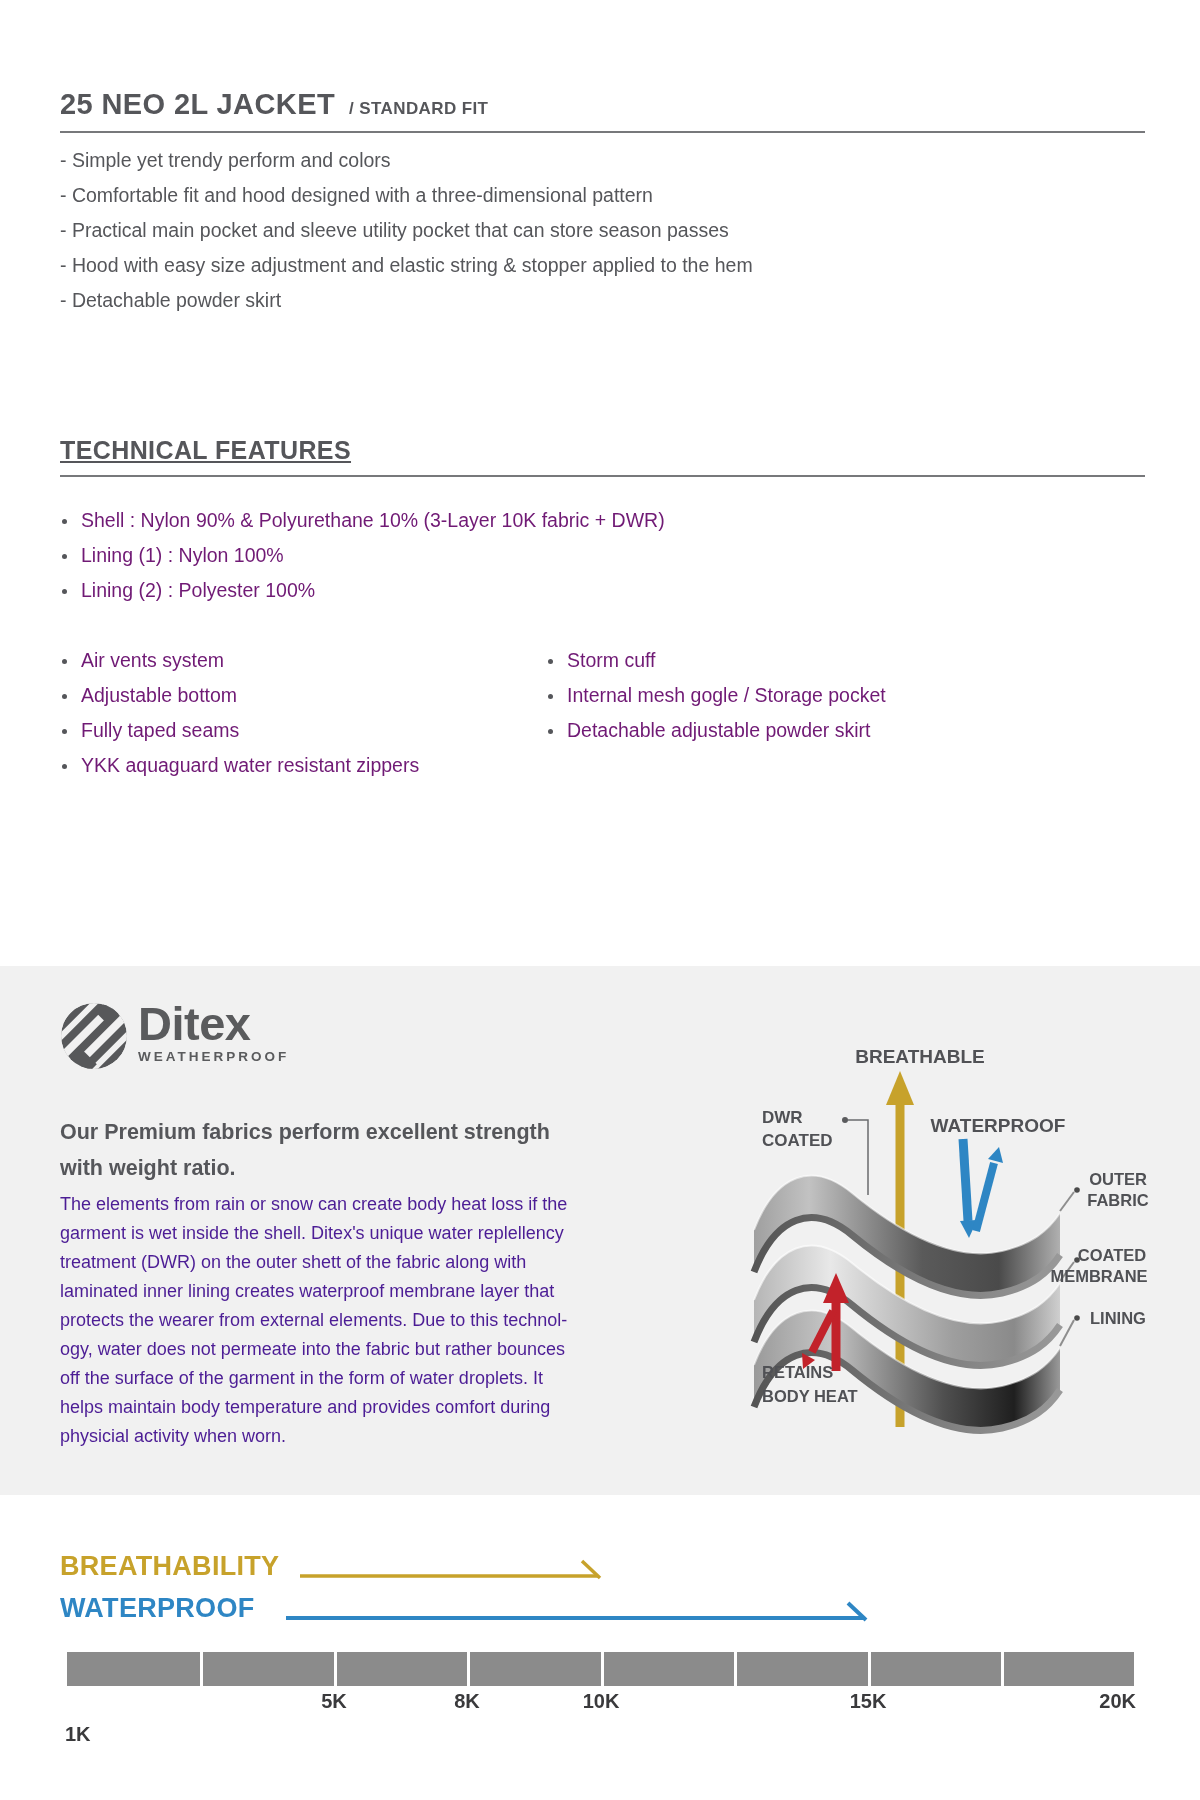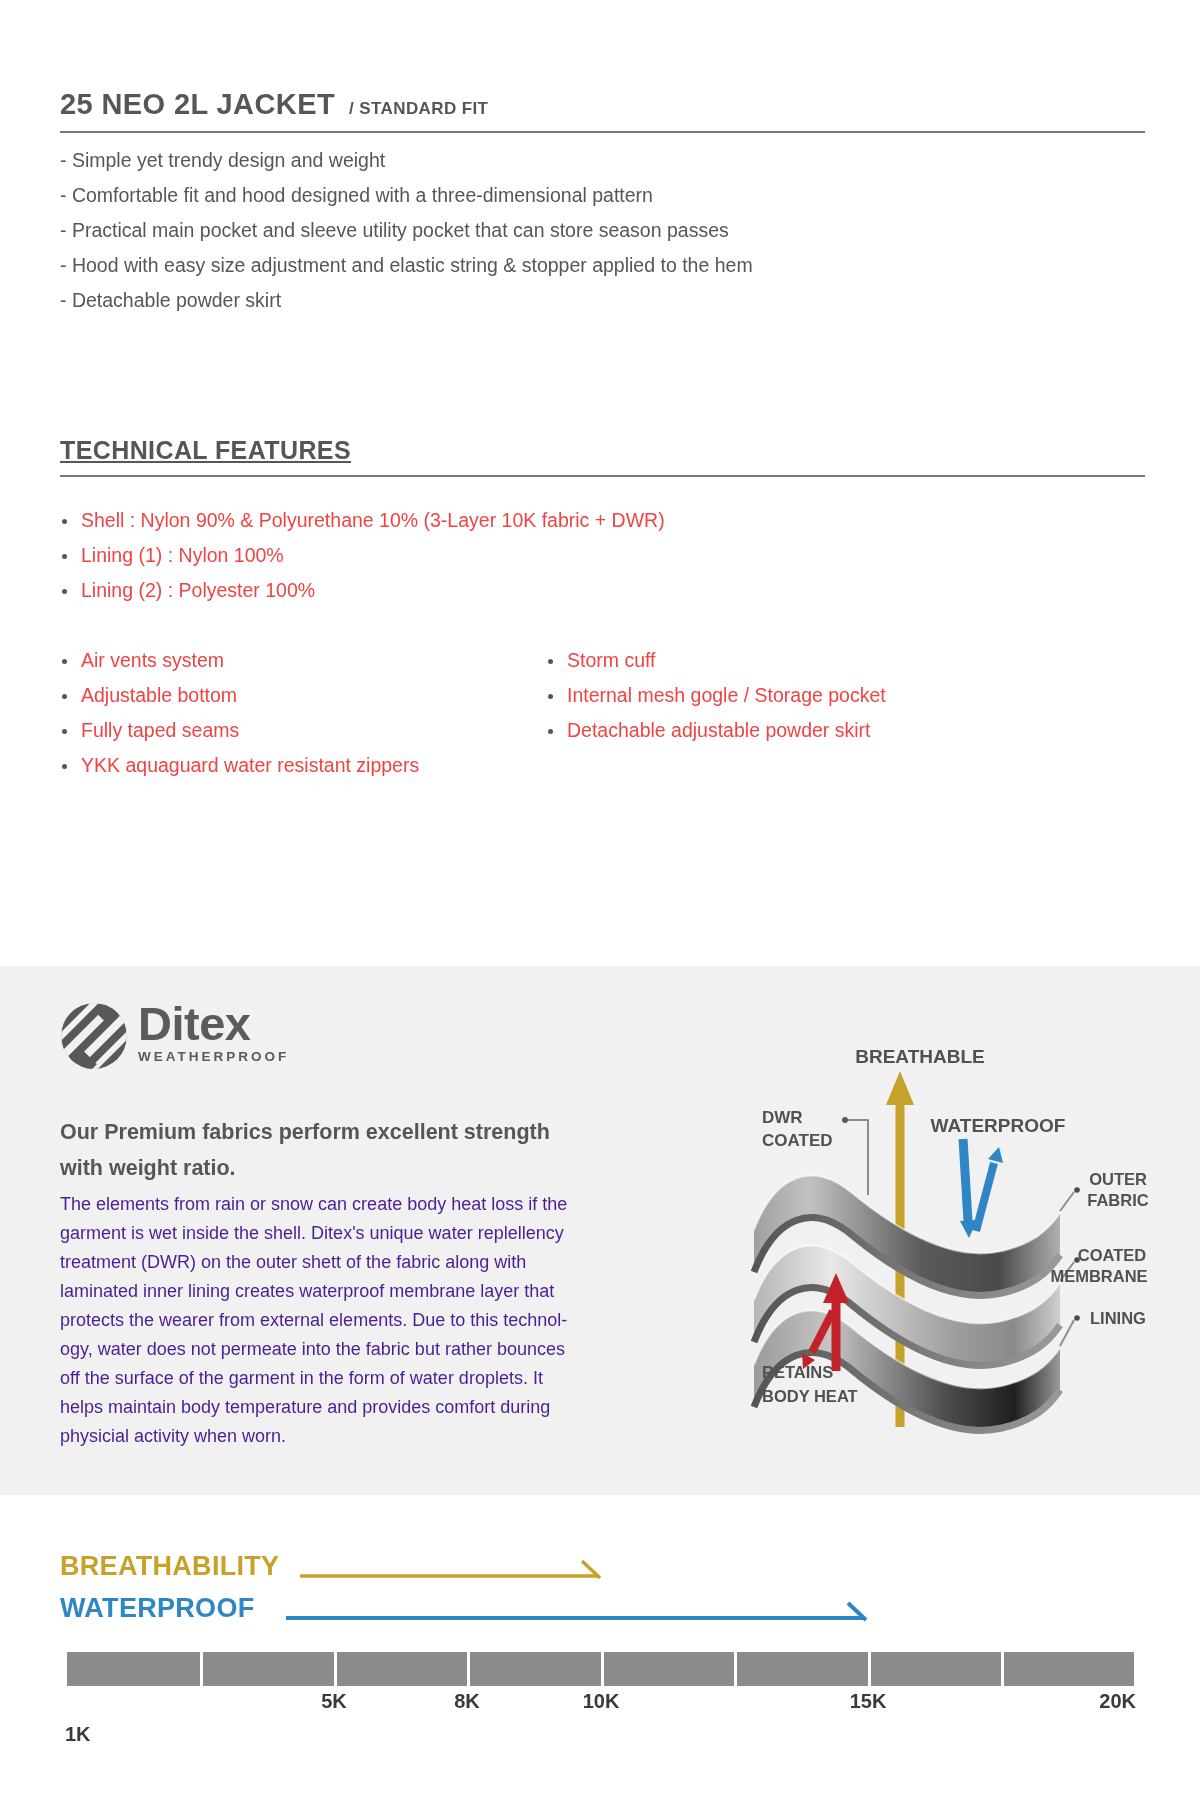--- a/index.html
+++ b/index.html
@@ -14,21 +14,21 @@
   .rule{border:none;border-top:2px solid #77787B;margin:10px 0 0 0;width:100%;}
 
   
   .dash-list{position:absolute;left:60px;top:143px;list-style:none;margin:0;padding:0;}
   .dash-list li{font-size:19.5px;line-height:35px;color:#55565A;white-space:nowrap;}
 
   
   .tech-heading{position:absolute;left:60px;top:436px;width:1085px;}
   .tech-heading h2{margin:0;font-size:25px;font-weight:800;letter-spacing:.4px;color:#55565A;text-decoration:underline;}
   .dot-list{list-style:none;margin:0;padding:0;}
-  .dot-list li{font-size:19.5px;line-height:35px;color:#ef4444;white-space:nowrap;}
+  .dot-list li{font-size:19.5px;line-height:35px;color:#701a75;white-space:nowrap;}
   .dot-list li::before{content:"";display:inline-block;width:5px;height:5px;border-radius:50%;
         background:#55565A;margin-right:14px;vertical-align:3px;}
   .materials{position:absolute;left:62px;top:503px;}
   .features-col1{position:absolute;left:62px;top:643px;}
   .features-col2{position:absolute;left:548px;top:643px;}
 
   
   .panel{position:absolute;left:0;top:966px;width:1200px;height:529px;background:#F1F1F1;}
   .logo{position:absolute;left:60px;top:36px;display:flex;}
   .logo-mark{width:68px;height:68px;}
@@ -64,21 +64,21 @@
 
   <div class="title-block">
     <div class="title-row">
       <span class="product-name">25 NEO 2L JACKET</span>
       <span class="fit-label">/ STANDARD FIT</span>
     </div>
     <hr class="rule">
   </div>
 
   <ul class="dash-list">
-    <li>- Simple yet trendy design and weight</li>
+    <li>- Simple yet trendy perform and colors</li>
     <li>- Comfortable fit and hood designed with a three-dimensional pattern</li>
     <li>- Practical main pocket and sleeve utility pocket that can store season passes</li>
     <li>- Hood with easy size adjustment and elastic string &amp; stopper applied to the hem</li>
     <li>- Detachable powder skirt</li>
   </ul>
 
   <div class="tech-heading">
     <h2>TECHNICAL FEATURES</h2>
     <hr class="rule">
   </div>

